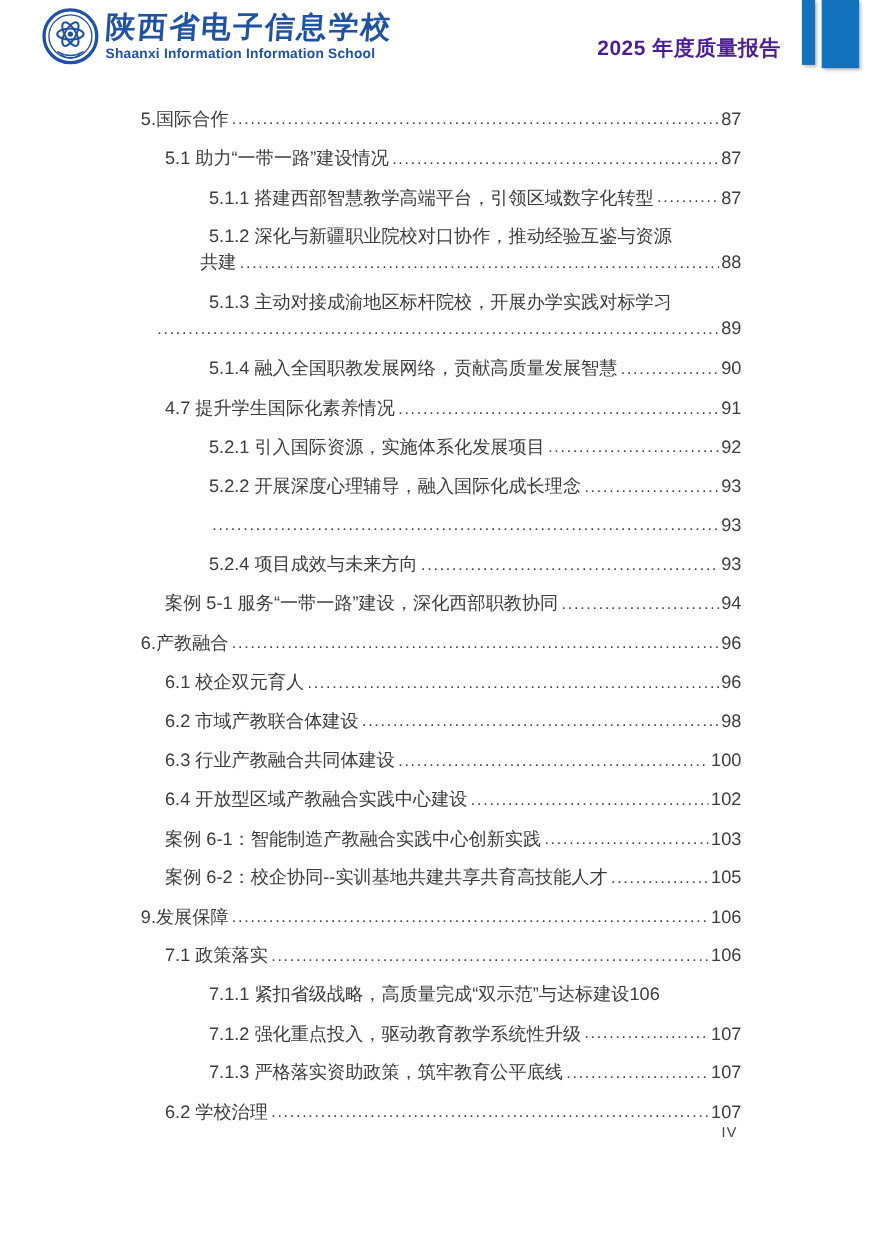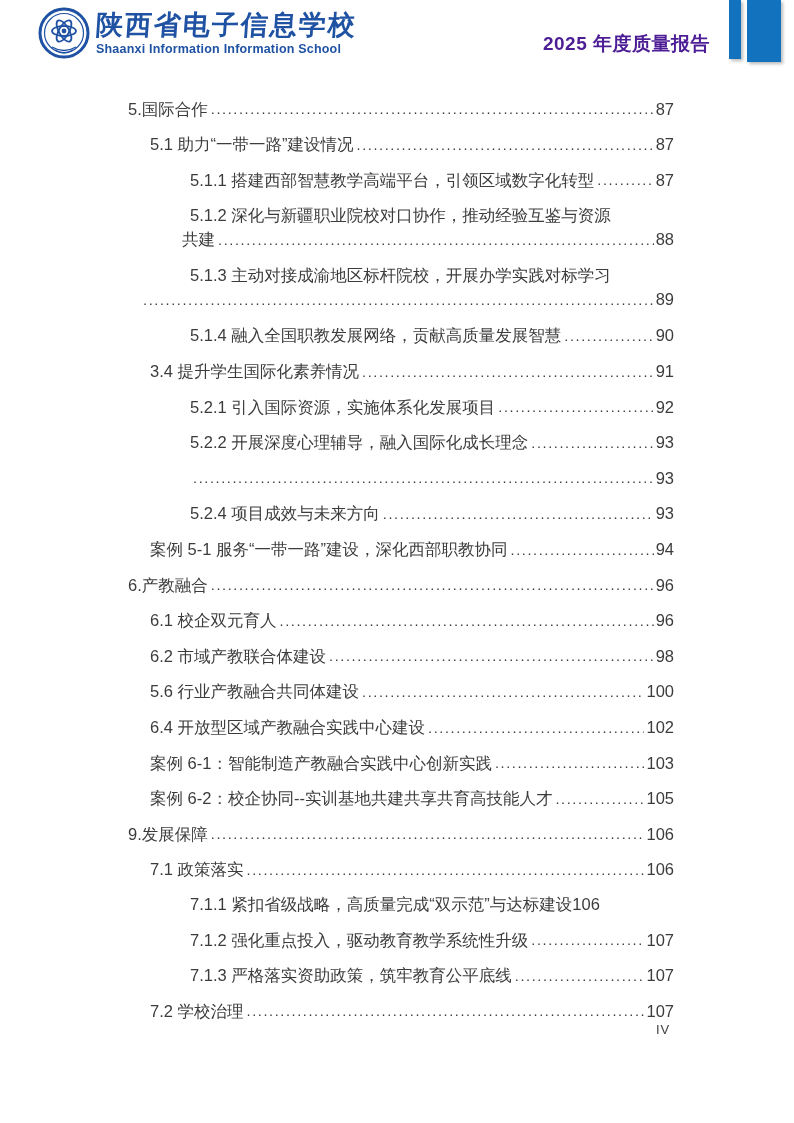--- a/index.html
+++ b/index.html
@@ -130,21 +130,21 @@
       </div>
       <div class="toc-entry">
         <div class="toc-line lvl3">
           <span class="toc-text">5.1.4 融入全国职教发展网络，贡献高质量发展智慧</span>
           <span class="leader"></span>
           <span class="pagenum">90</span>
         </div>
       </div>
       <div class="toc-entry">
         <div class="toc-line lvl2">
-          <span class="toc-text">3.4 提升学生国际化素养情况</span>
+          <span class="toc-text">4.7 提升学生国际化素养情况</span>
           <span class="leader"></span>
           <span class="pagenum">91</span>
         </div>
       </div>
       <div class="toc-entry">
         <div class="toc-line lvl3">
           <span class="toc-text">5.2.1 引入国际资源，实施体系化发展项目</span>
           <span class="leader"></span>
           <span class="pagenum">92</span>
         </div>
@@ -192,21 +192,21 @@
       </div>
       <div class="toc-entry">
         <div class="toc-line lvl2">
           <span class="toc-text">6.2 市域产教联合体建设</span>
           <span class="leader"></span>
           <span class="pagenum">98</span>
         </div>
       </div>
       <div class="toc-entry">
         <div class="toc-line lvl2">
-          <span class="toc-text">5.6 行业产教融合共同体建设</span>
+          <span class="toc-text">6.3 行业产教融合共同体建设</span>
           <span class="leader"></span>
           <span class="pagenum">100</span>
         </div>
       </div>
       <div class="toc-entry">
         <div class="toc-line lvl2">
           <span class="toc-text">6.4 开放型区域产教融合实践中心建设</span>
           <span class="leader"></span>
           <span class="pagenum">102</span>
         </div>
@@ -255,21 +255,21 @@
       </div>
       <div class="toc-entry">
         <div class="toc-line lvl3">
           <span class="toc-text">7.1.3 严格落实资助政策，筑牢教育公平底线</span>
           <span class="leader"></span>
           <span class="pagenum">107</span>
         </div>
       </div>
       <div class="toc-entry">
         <div class="toc-line lvl2">
-          <span class="toc-text">7.2 学校治理</span>
+          <span class="toc-text">6.2 学校治理</span>
           <span class="leader"></span>
           <span class="pagenum">107</span>
         </div>
       </div>
     </div>
 
   <div class="footer-pn">IV</div>
 
 </div>
 

